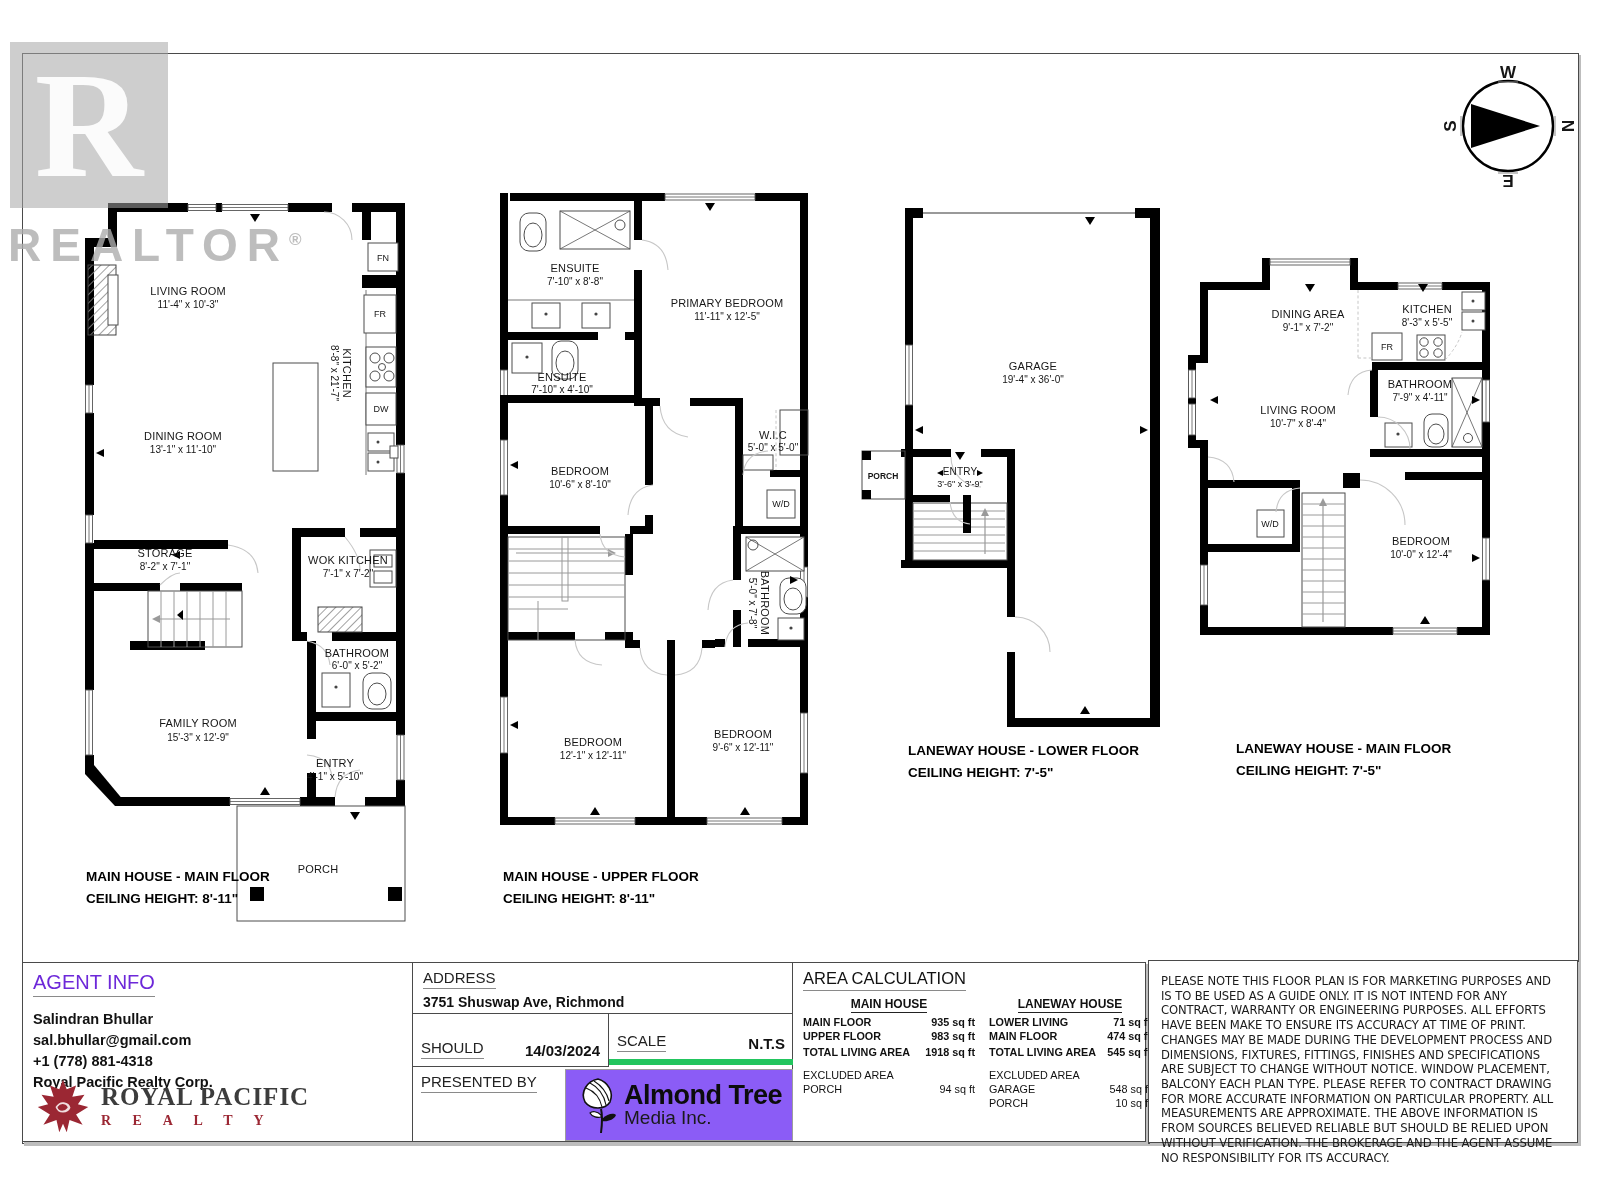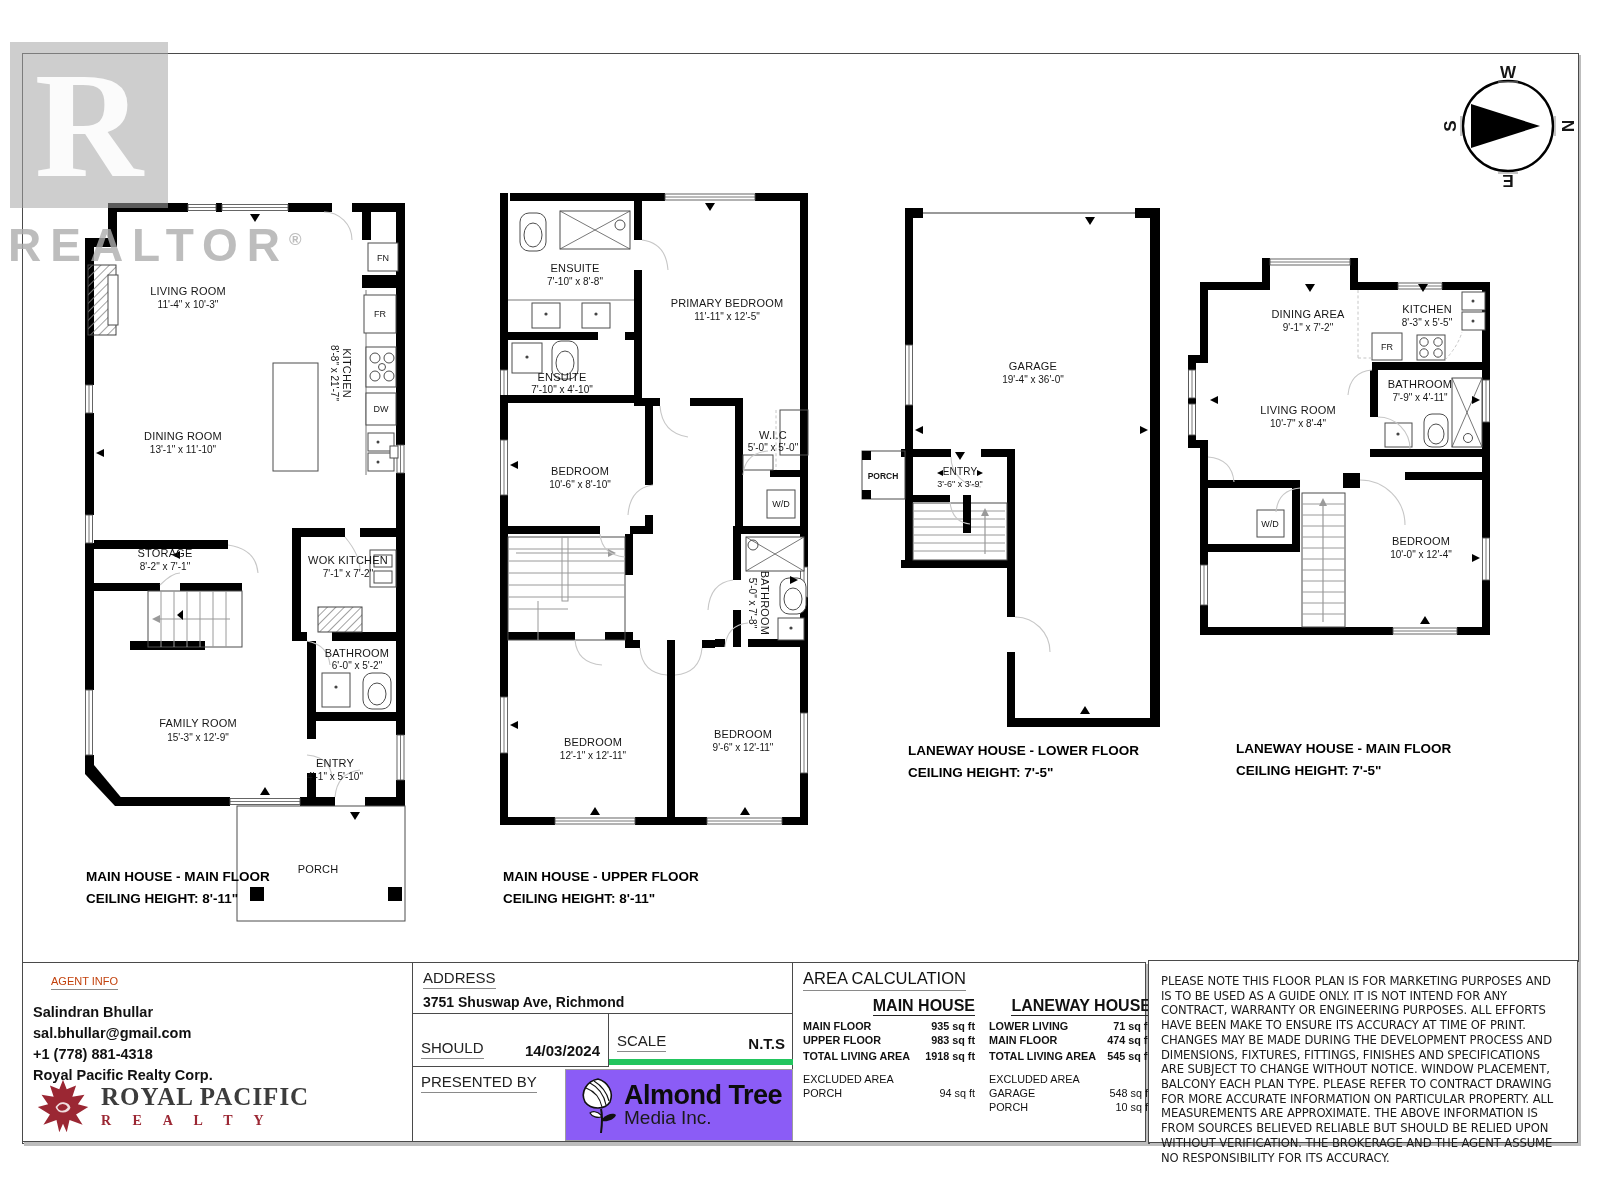--- a/index.html
+++ b/index.html
@@ -36,21 +36,21 @@
   .plan-title{position:absolute;z-index:3;font-size:13.5px;font-weight:bold;line-height:22px;color:#000;white-space:nowrap;}
   
   #compass{position:absolute;left:1443px;top:63px;z-index:3;}
   #compass text{font-size:17px;font-weight:600;}
   
   #footer-table{position:absolute;left:22px;top:962px;width:1124px;height:180px;background:#fff;
                 border:1px solid #4a4a4a;box-shadow:2px 2px 0 #bdbdbd;z-index:4;box-sizing:border-box;}
   .cell{position:absolute;box-sizing:border-box;}
   .uh{display:inline-block;border-bottom:1px solid #8a8a8a;padding-bottom:2px;}
   #agent-cell{left:0;top:0;width:390px;height:178px;border-right:1px solid #4a4a4a;padding:8px 10px;}
-  #agent-cell .hd{font-size:11px;color:#c2410c;margin-left:18px;}
+  #agent-cell .hd{font-size:20px;color:#6d28d9;}
   #agent-lines{margin-top:12px;font-size:14.5px;font-weight:bold;line-height:21px;}
   #rp-logo{position:absolute;left:12px;bottom:6px;display:flex;align-items:center;}
   #rp-words{margin-left:10px;}
   #rp-name{font-family:"Liberation Serif",serif;font-size:25px;font-weight:600;color:#3c3c3c;letter-spacing:1px;}
   #rp-sub{font-family:"Liberation Serif",serif;font-size:14px;font-weight:600;color:#9b2733;letter-spacing:9px;margin-top:2px;}
   #addr-col{left:390px;top:0;width:380px;height:178px;border-right:1px solid #4a4a4a;}
   #addr-r1{left:0;top:0;width:380px;height:51px;border-bottom:1px solid #4a4a4a;padding:6px 10px;}
   #addr-r1 .hd{font-size:15px;color:#222;}
   #addr-value{margin-top:5px;font-size:14px;font-weight:bold;}
   #dated-cell{left:0;top:51px;width:196px;height:53px;border-bottom:1px solid #4a4a4a;border-right:1px solid #4a4a4a;}
@@ -63,21 +63,21 @@
               display:flex;align-items:center;justify-content:center;background:#8b5cf6;}
   #almond-words{margin-left:6px;}
   #almond-name{font-size:27px;font-weight:800;letter-spacing:-.5px;color:#0c0c0c;line-height:26px;}
   #almond-sub{font-size:19px;color:#1a1a1a;line-height:20px;}
   #area-cell{left:770px;top:0;width:353px;height:178px;padding:6px 10px;}
   #area-title{font-size:16.5px;color:#111;}
   #area-cols{position:relative;margin-top:6px;font-size:10.8px;}
   .acol{position:absolute;top:0;}
   #acol-main{left:0px;width:172px;}
   #acol-lane{left:186px;width:162px;}
-  .acol .chd{text-align:right;font-weight:bold;font-size:16px;margin-bottom:4px;}
+  .acol .chd{text-align:center;font-weight:bold;font-size:12px;margin-bottom:4px;}
   .chd span{border-bottom:1.4px solid #222;padding-bottom:1px;}
   .arow{display:flex;justify-content:space-between;line-height:14px;font-weight:bold;text-align:center;}
   .arow.reg{font-weight:normal;}
   .arow.total{margin-top:2px;}
   .excl{margin-top:9px;line-height:14px;}
   #disclaimer-box{position:absolute;left:1148px;top:960px;width:430px;height:183px;background:#fff;
                   border:1px solid #4a4a4a;box-shadow:2px 2px 0 #bdbdbd;z-index:4;box-sizing:border-box;
                   padding:13px 12px;font-family:"DejaVu Sans",sans-serif;font-size:11.6px;line-height:1.27;
                   color:#1b1b1b;letter-spacing:-.1px;}
 </style>

